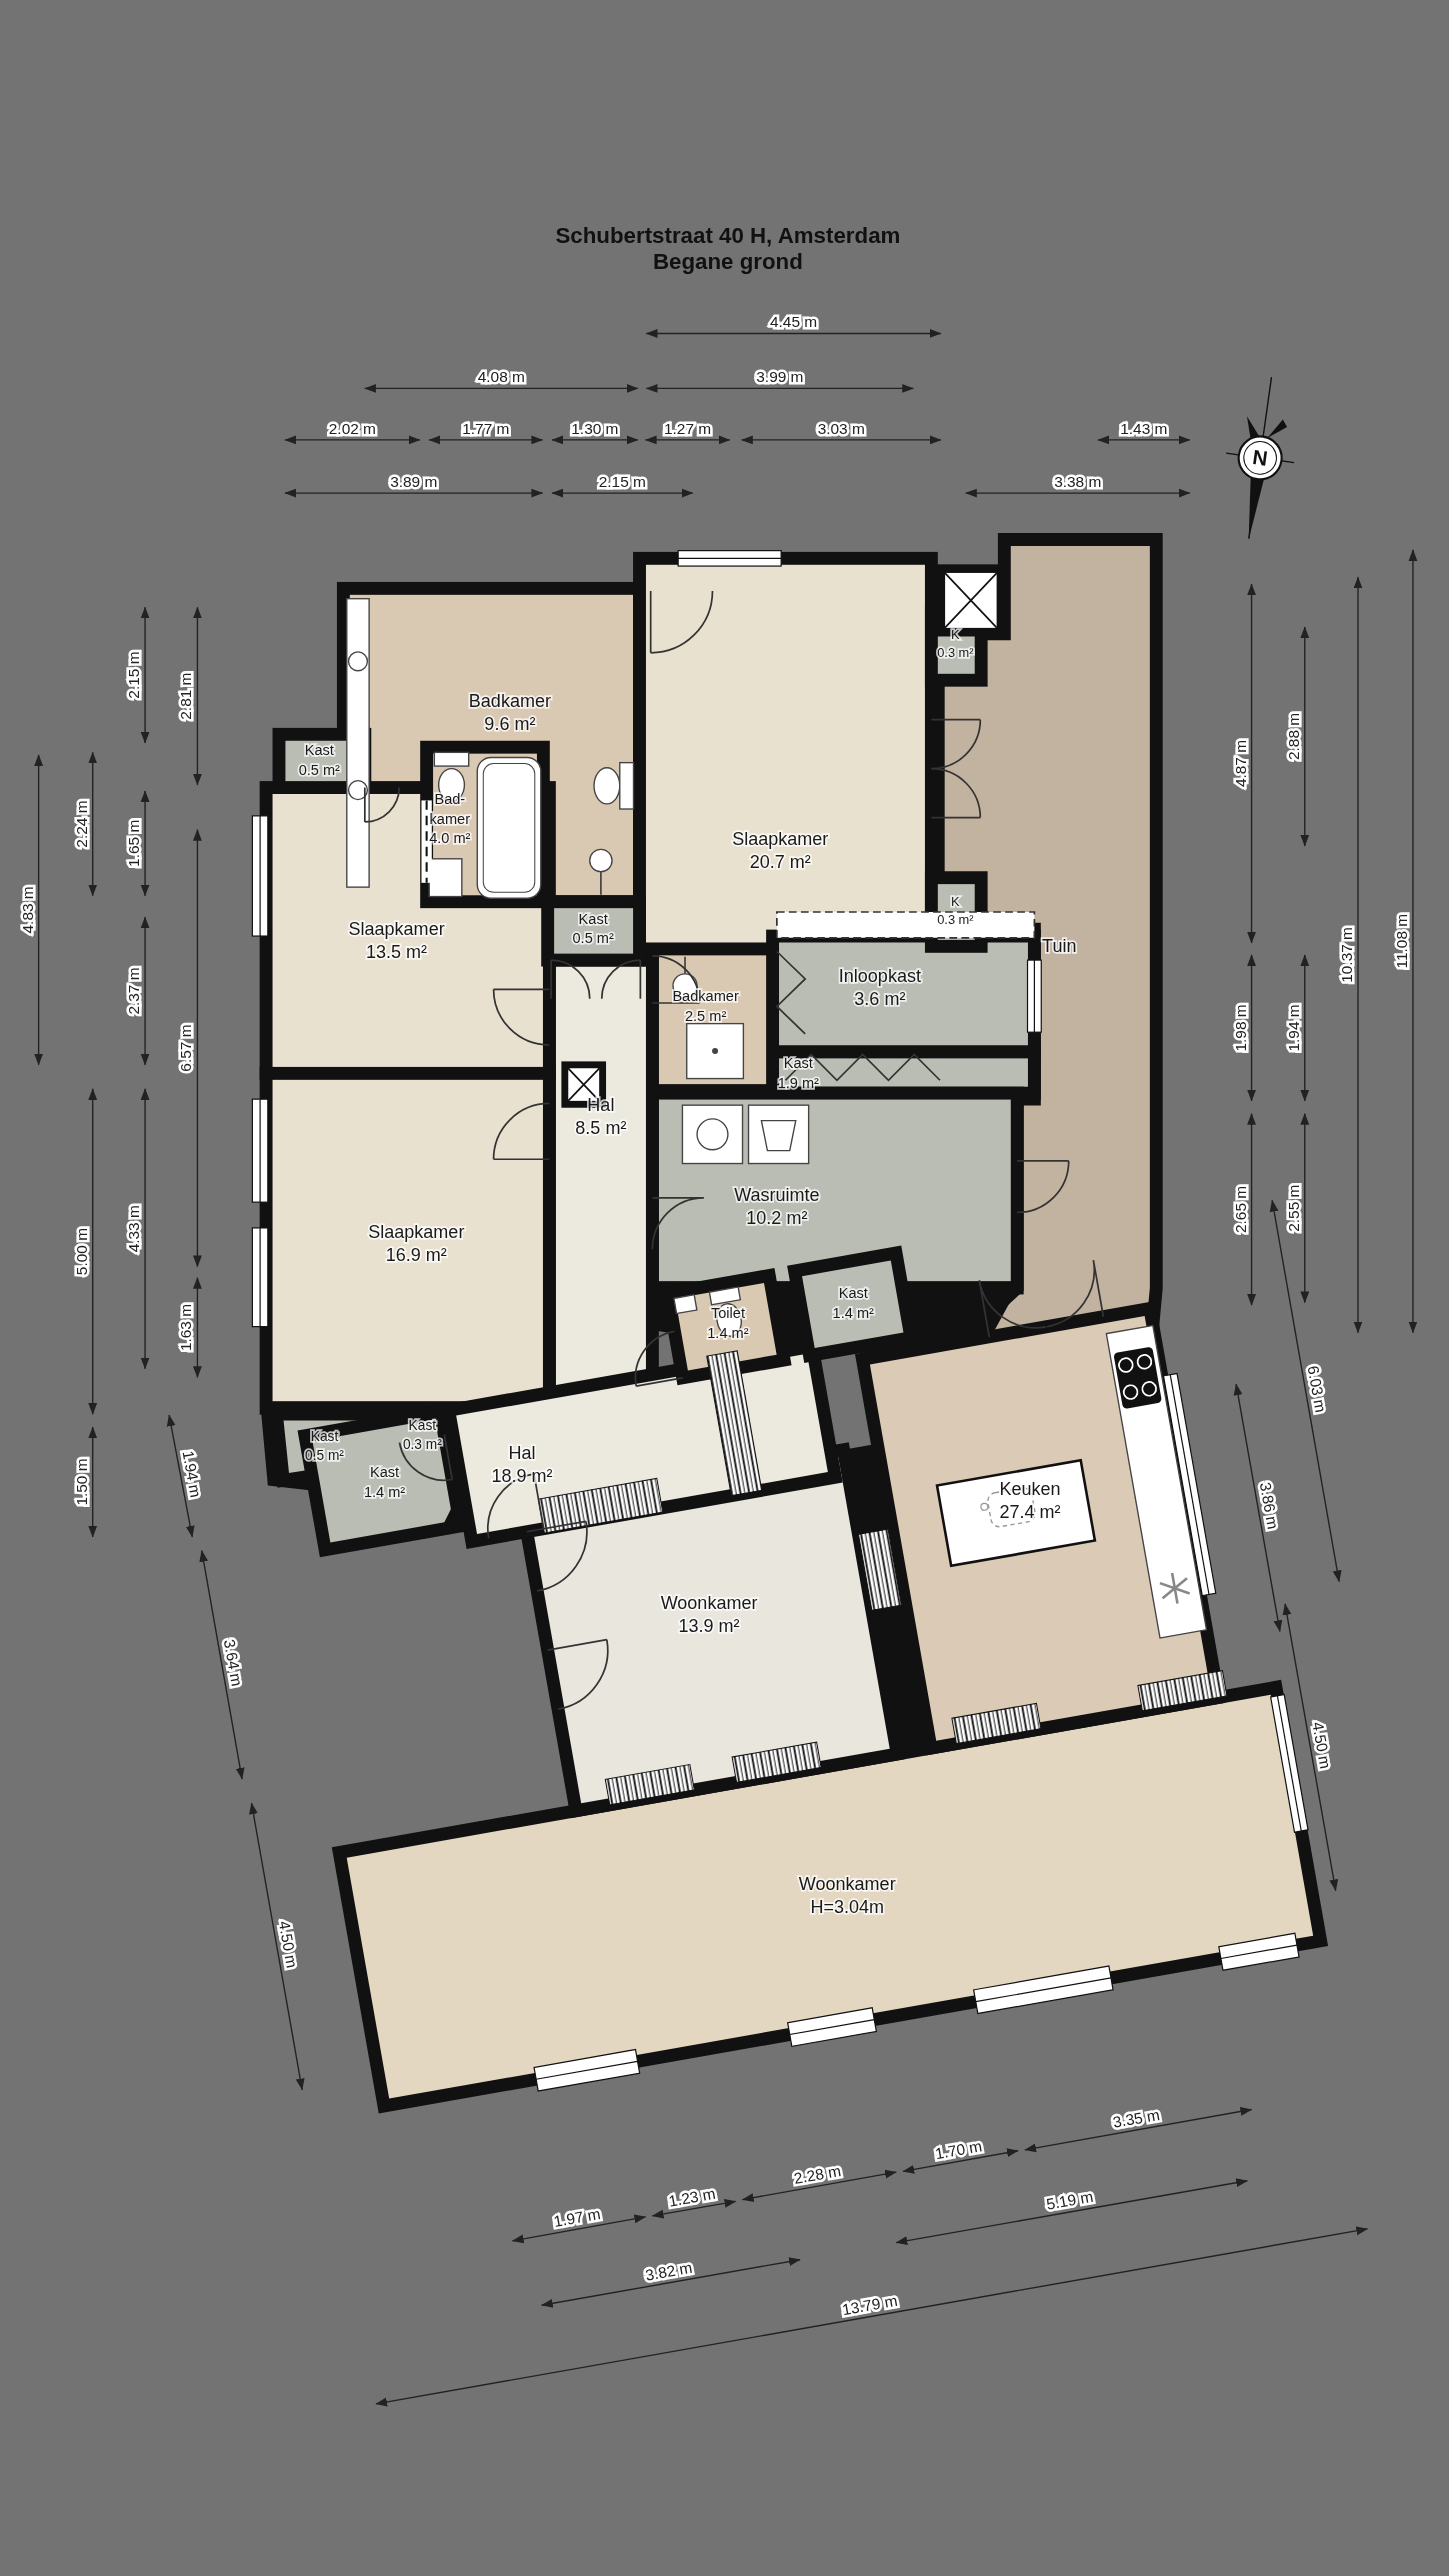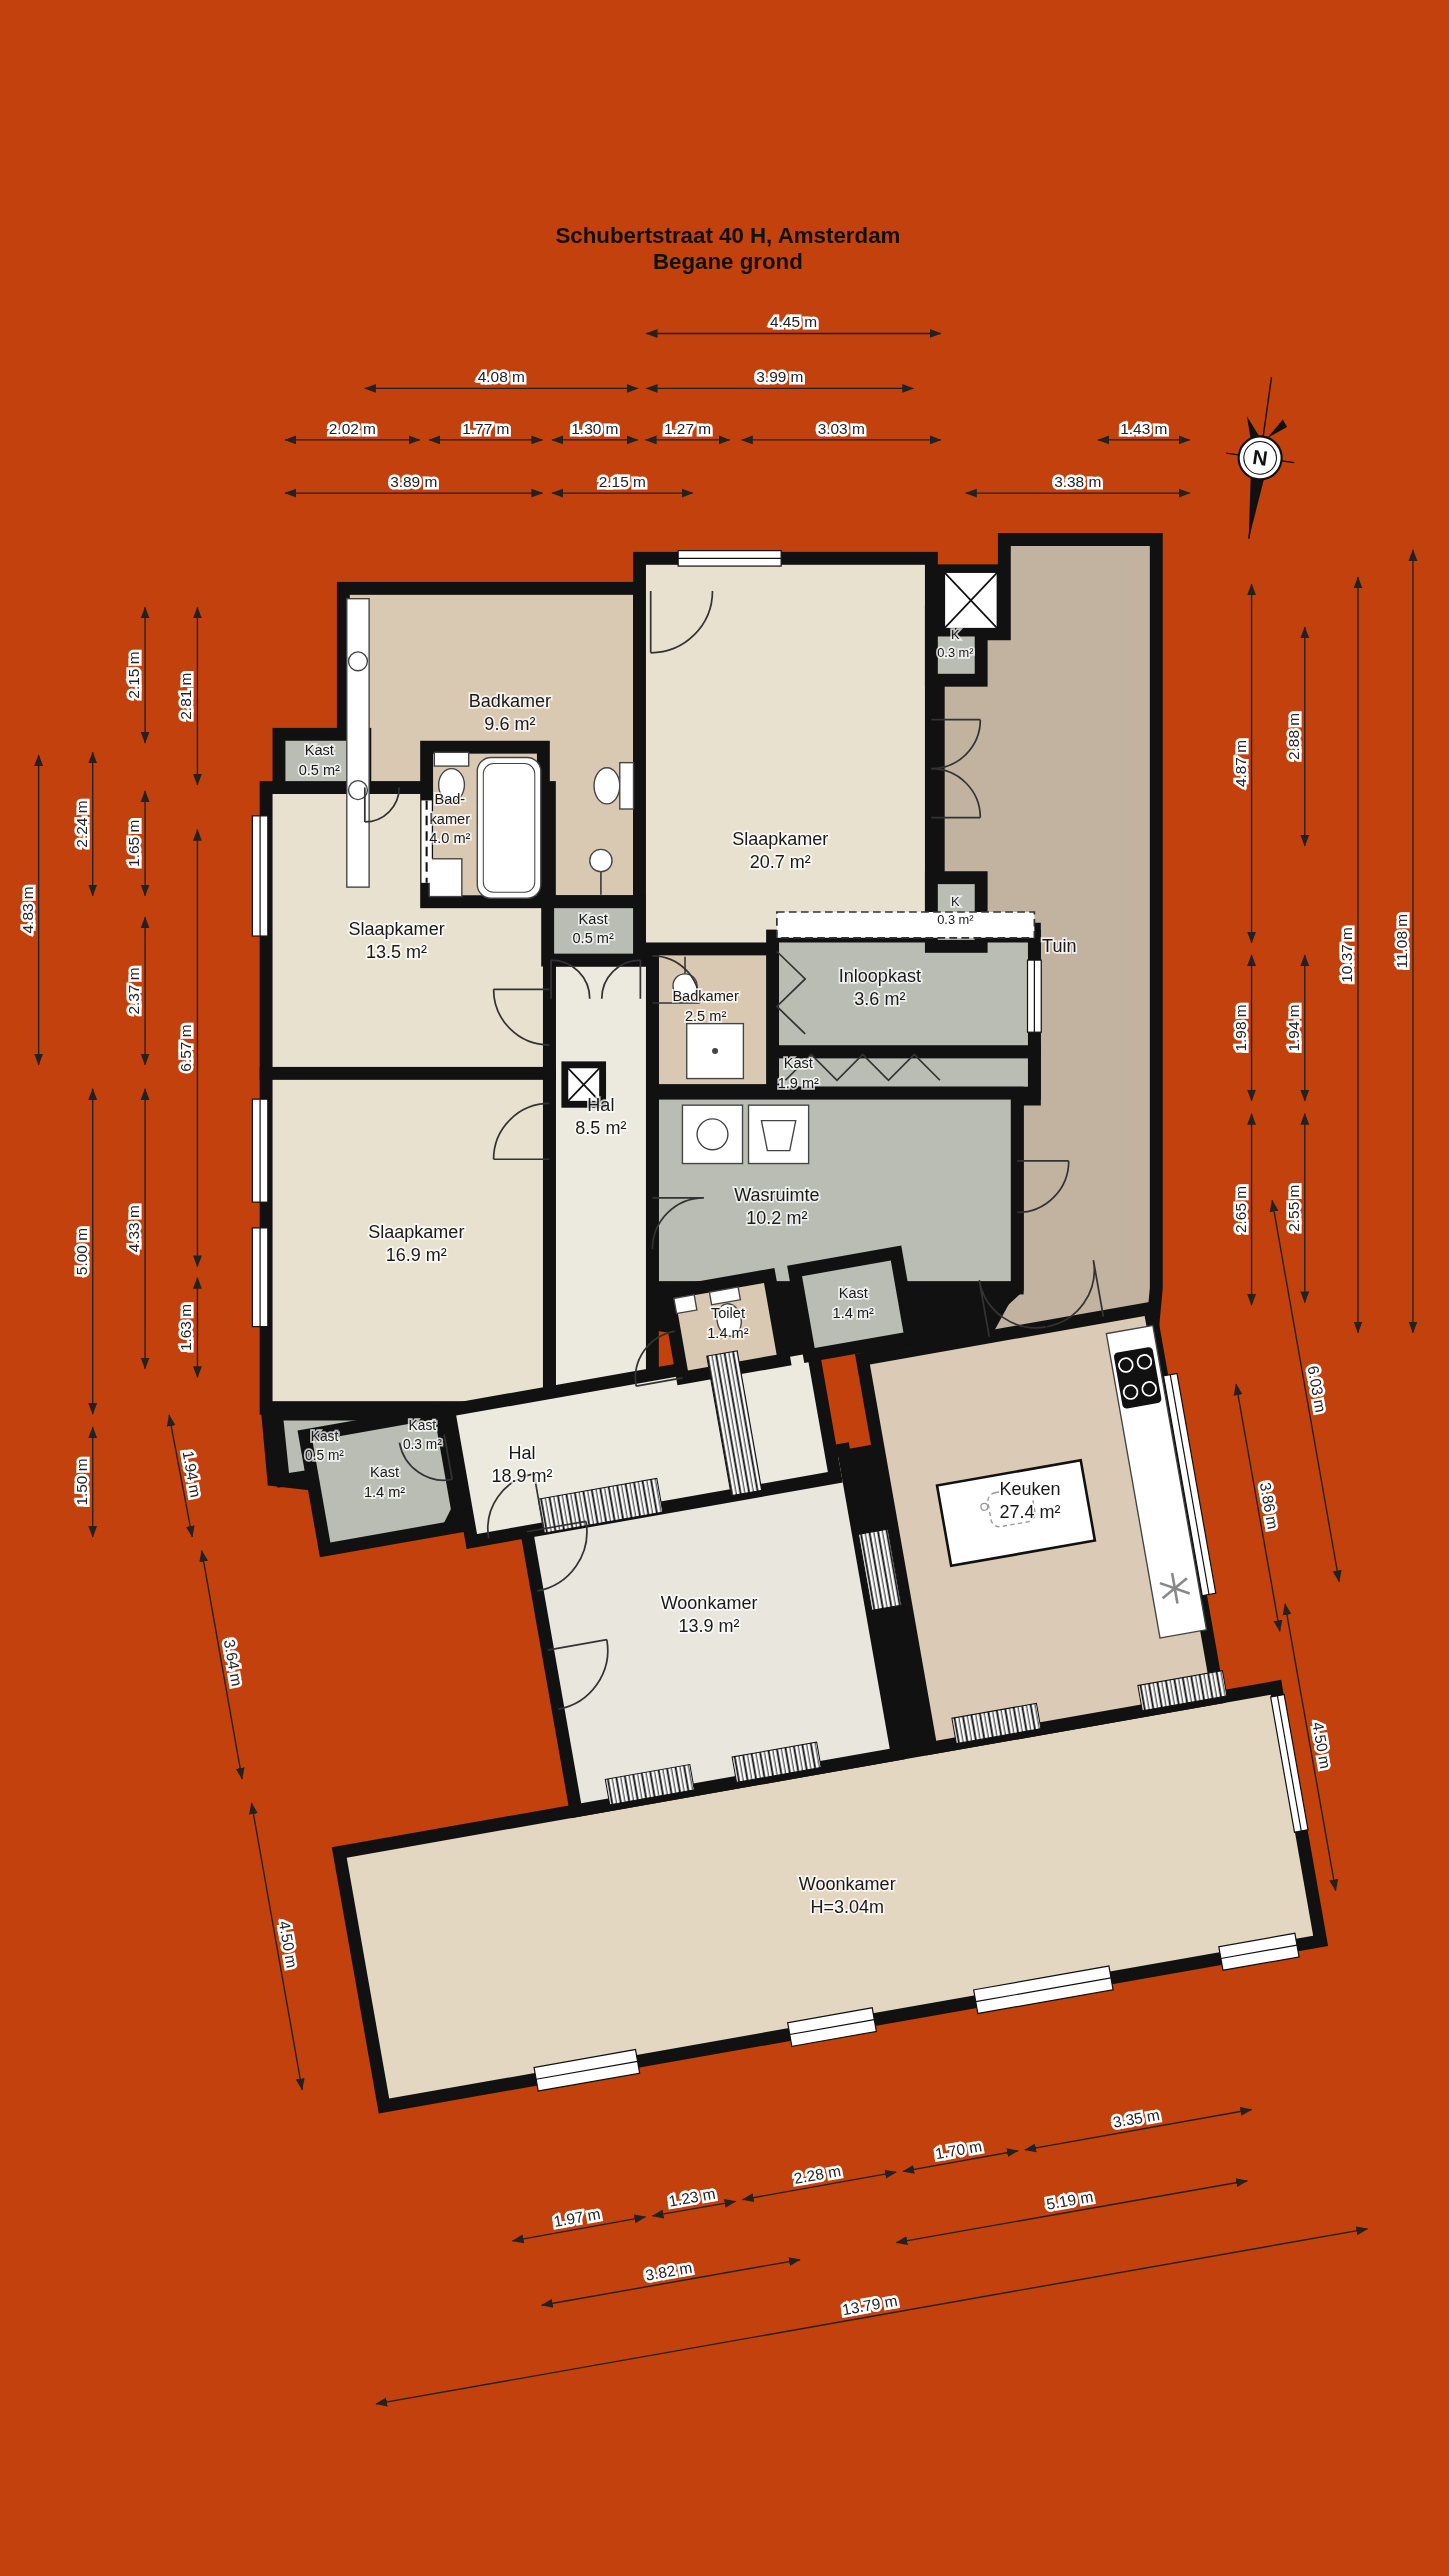--- a/index.html
+++ b/index.html
@@ -1,17 +1,17 @@
 <!DOCTYPE html>
 <html style="font-size:13.7px"><head>
 <meta charset="utf-8">
 <style>
   html,body{margin:0;padding:0;background:#fff;}
   body{font-family:"Liberation Sans", sans-serif;}
-  #stage{position:relative;width:1449px;height:2576px;background:#c2410c;overflow:hidden;}
+  #stage{position:relative;width:1449px;height:2576px;background:#737373;overflow:hidden;}
   svg{display:block;}
   .title-line{font-weight:bold;font-size:26px;fill:#111;}
   .rlbl{fill:#1a1a1a;text-anchor:middle;paint-order:stroke;stroke:rgba(255,255,255,0.75);stroke-width:4px;}
   .dim line{stroke:#222;stroke-width:1.6;}
   .dim text{font-size:18px;fill:#222;text-anchor:middle;paint-order:stroke;stroke:#fff;stroke-width:6px;}
   .wall{stroke:#111;stroke-width:15;stroke-linejoin:miter;}
   .fixture{fill:#fff;stroke:#444;stroke-width:1.6;}
   .door{fill:none;stroke:#333;stroke-width:2;}
   .winline{stroke:#111;stroke-width:1.4;}
 </style>

